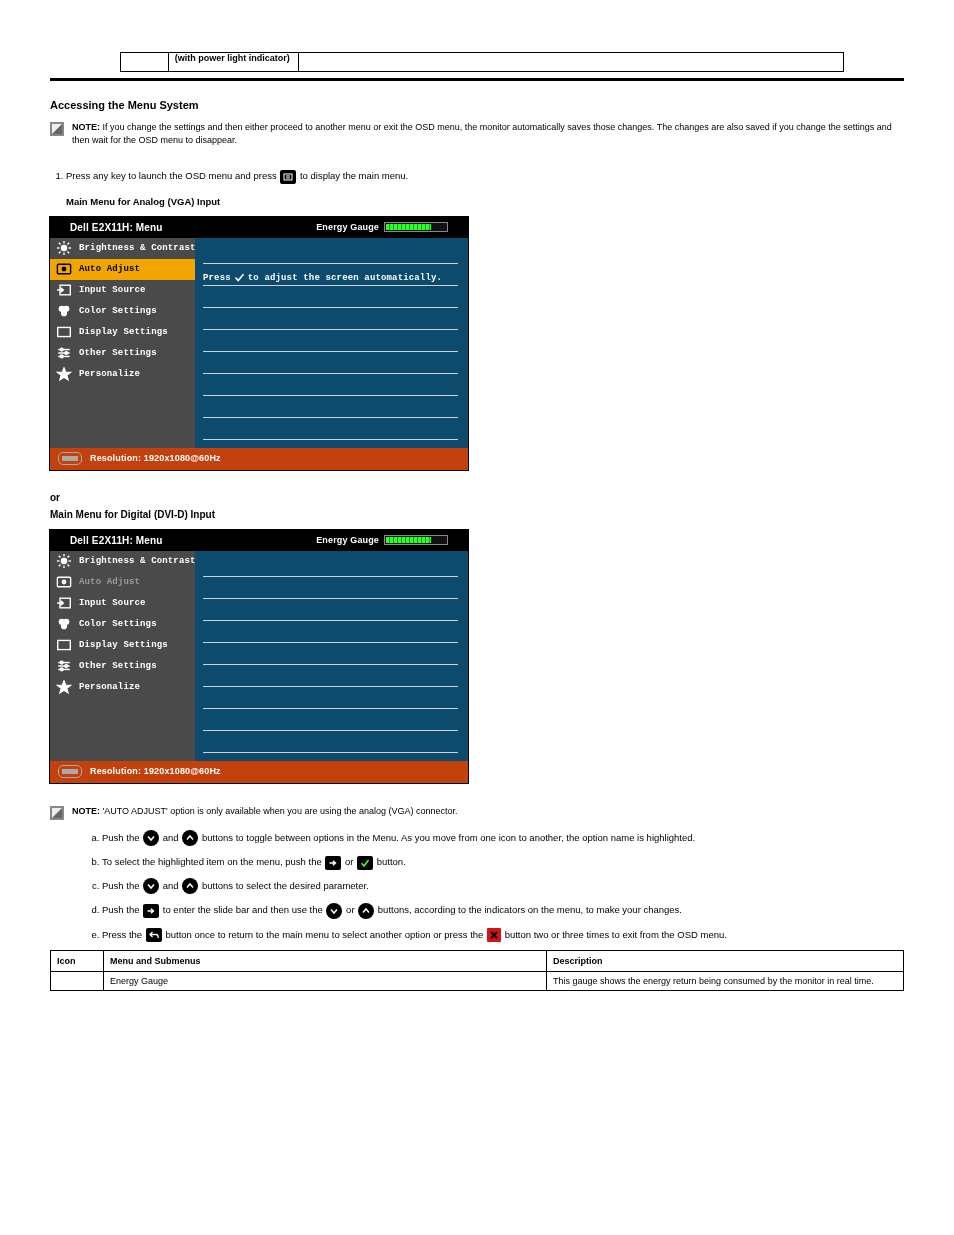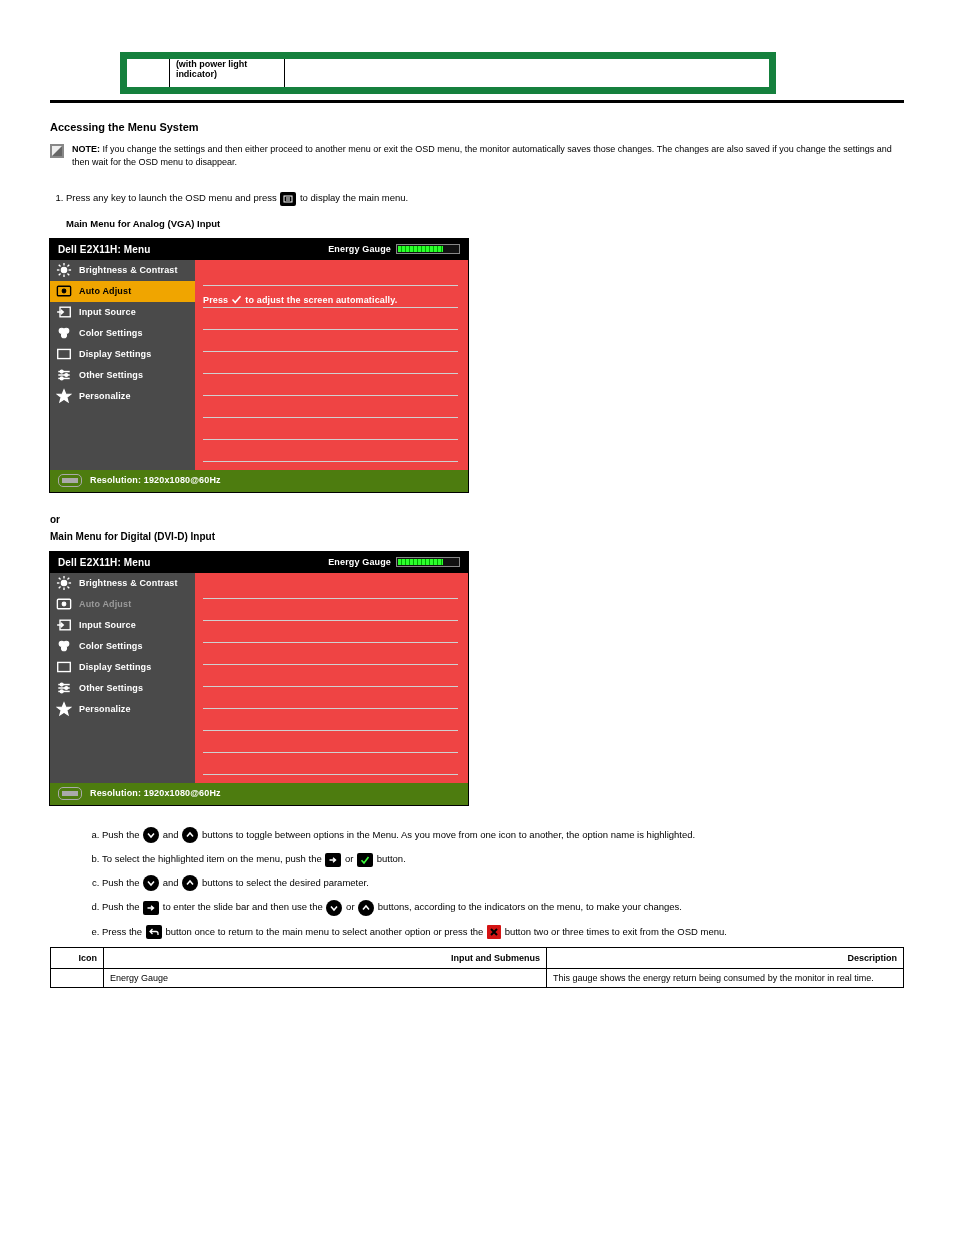--- a/index.html
+++ b/index.html
@@ -8,23 +8,23 @@
     background: #fff;
     font-family: Verdana, Arial, sans-serif;
     font-size: 10px;
     color: #000;
     width: 954px;
   }
   .page {
     padding: 52px 50px 40px 50px;
   }
   .top-table-frag {
-    border: 7px solid #15803d;
+    border: 1px solid #15803d;
     border-collapse: collapse;
-    width: 656px;
+    width: 724px;
     margin-left: 70px;
     margin-bottom: 6px;
   }
   .top-table-frag td {
     border: 1px solid #000;
     vertical-align: top;
     padding: 0 6px 8px 6px;
     font-size: 9px;
   }
   .top-table-frag .c1 { width: 25px; }
@@ -77,40 +77,41 @@
     color: #fff;
     font-family: Arial, sans-serif;
     font-size: 9px;
     letter-spacing: 0.15px;
     box-shadow: 0 0 0 1px #000;
   }
   .osd .titlebar {
     display: flex;
     justify-content: space-between;
     align-items: center;
-    padding: 5px 8px;
+    padding: 5px 20px;
     font-weight: bold;
     font-size: 10px;
   }
   .osd .eg { display:flex; align-items:center; font-weight: bold; gap:5px; font-size:9px;}
   .osd .gauge {
     width: 62px; height: 8px;
     background:#111;
     border:1px solid #888;
     position:relative;
     display:inline-block;
   }
   .osd .gauge .fill{
     position:absolute; left:1px; top:1px; bottom:1px;
     width:72%;
     background: repeating-linear-gradient(90deg,#2cff2c 0 3px,#0a0 3px 4px);
   }
   .osd .body {
     display:flex;
-    background:#ef4444;
+    background:#0c4a6e;
+    font-family:Liberation Mono, monospace;
   }
   .osd .menu {
     width: 145px;
     background:#4a4a4a;
     padding-bottom:6px;
   }
   .osd .menu .item {
     display:flex; align-items:center;
     height: 21px;
     padding: 0 6px;
@@ -143,21 +144,21 @@
     font-size:9px;
     padding-bottom:2px;
   }
   .osd .right .rline.blank{ }
   .osd .right .press { gap:0; }
   .osd .right .chk {
     width:11px;height:11px;display:inline-flex;align-items:center;justify-content:center;
     margin:0 3px;
   }
   .osd .footer{
-    background:#4d7c0f;
+    background:#c2410c;
     color:#fff;
     display:flex;
     align-items:center;
     gap:8px;
     padding:4px 8px 5px 8px;
     font-weight:bold;
     font-size:9px;
   }
   .osd .footer .res-ico{
     width:22px;height:11px;border:1px solid #aaa;border-radius:5px;
@@ -195,21 +196,21 @@
   
   .fw-table {
     width:100%;
     border-collapse:collapse;
     margin-top:6px;
   }
   .fw-table th {
     border:1px solid #000;
     font-size:9px;
     font-weight:bold;
-    text-align:right;
+    text-align:left;
     padding:5px 6px;
   }
   .fw-table td{
     border:1px solid #000;
     font-size:9px;
     padding:4px 6px;
   }
   .fw-table .c-icon{ width:40px; }
   .fw-table .c-menu{ width:430px; }
   .fw-table .c-desc{ }
@@ -479,20 +480,27 @@
             <div class="rline blank"></div>
         </div>
       </div>
       <div class="footer">
         <span class="res-ico"></span>
         <span>Resolution: 1920x1080@60Hz</span>
       </div>
     </div>
   </div>
 
+  <div class="note-row" style="margin:4px 0 10px 0;">
+    <div class="note-icon"></div>
+    <div class="note-text">
+      <b>NOTE:</b>
+      <span>'AUTO ADJUST' option is only available when you are using the analog (VGA) connector.</span>
+    </div>
+  </div>
 
   <ol class="steps letters inner" start="1">
 
     <li>
       <span>Push the</span>
       <span class="ib">
           <svg viewBox="0 0 10 10">
             <path d="M2 3.5 L5 7 L8 3.5" fill="none" stroke="#fff" stroke-width="1.5"></path>
           </svg>
         </span>
@@ -569,21 +577,21 @@
           </svg>
         </span>
       <span>button two or three times to exit from the OSD menu.</span>
     </li>
   </ol>
 
   <table class="fw-table">
     <tbody>
         <tr>
       <th class="c-icon">Icon</th>
-      <th class="c-menu">Input and Submenus</th>
+      <th class="c-menu">Menu and Submenus</th>
       <th class="c-desc">Description</th>
     </tr>
     <tr>
       <td></td>
       <td>Energy Gauge</td>
       <td>This gauge shows the energy return being consumed by the monitor in real time.</td>
     </tr>
   </tbody>
     </table>
 

